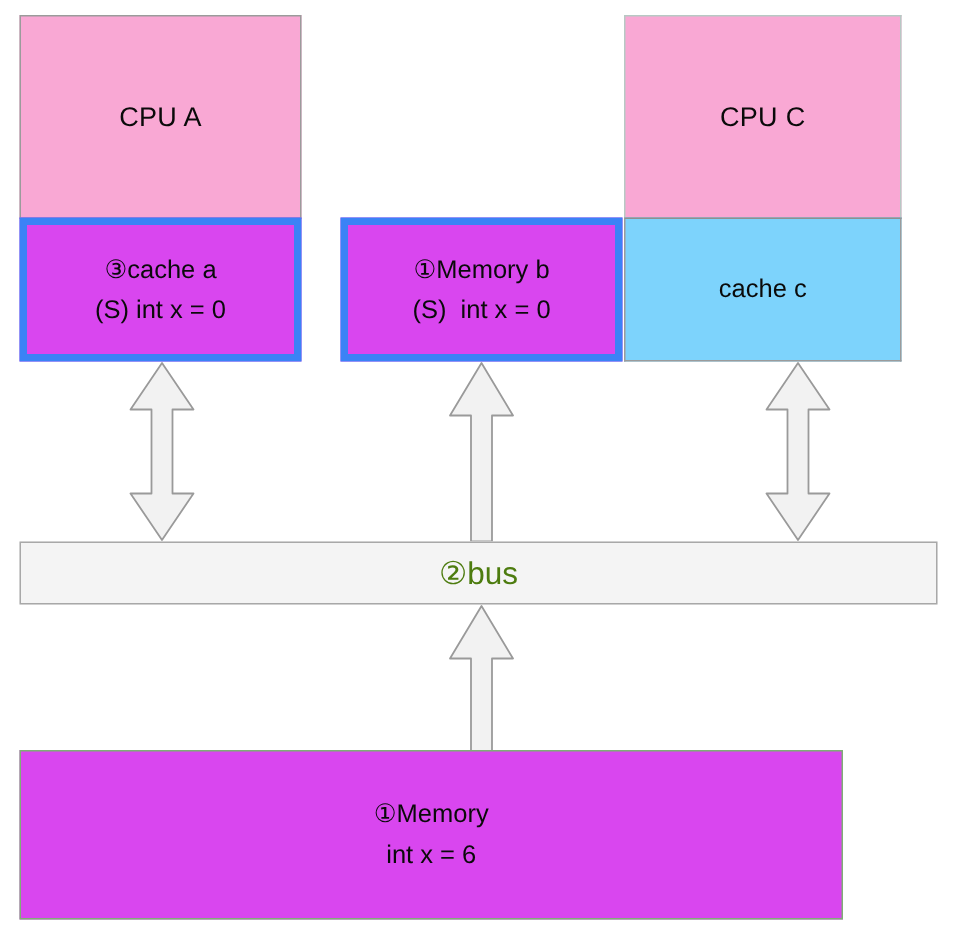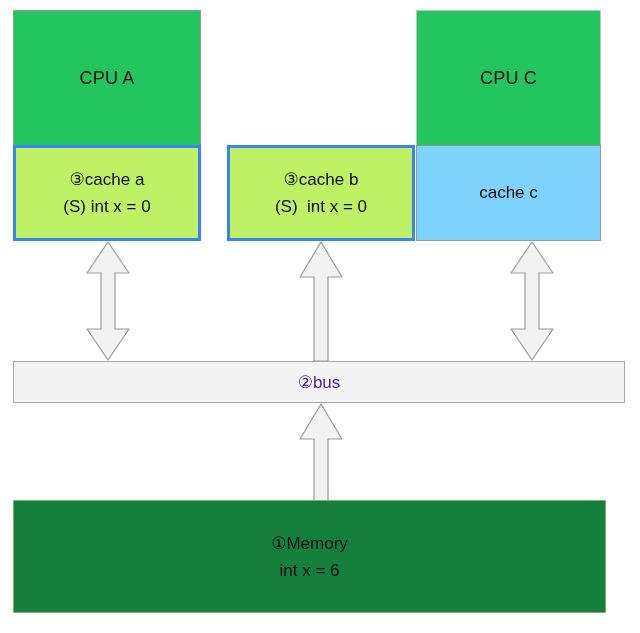--- a/index.html
+++ b/index.html
@@ -25,21 +25,21 @@
     top: 10px;
     height: 231px;
   }
   .cpu-box {
     position: absolute;
     left: 0;
     top: 0;
     right: 0;
     height: 136px;
     box-sizing: border-box;
-    background: #22c55e;
+    background: #f9a8d4;
     border: 1px solid #9b9b9b;
     display: flex;
     align-items: center;
     justify-content: center;
   }
   .cpu-box.teal-border {
     border-color: #b7c9c4;
     border-bottom-color: #8f8f8f;
   }
   .cpu-label {
@@ -47,22 +47,22 @@
     color: #0a0a0a;
     letter-spacing: 0.2px;
   }
   .cache-box {
     position: absolute;
     left: 0;
     right: 0;
     top: 135px;
     height: 96px;
     box-sizing: border-box;
-    border: 3px solid #3b82f6;
-    background: #bef264;
+    border: 5px solid #3b82f6;
+    background: #d946ef;
     display: flex;
     flex-direction: column;
     align-items: center;
     justify-content: center;
     gap: 5px;
   }
   .cache-box.plain {
     background: #7dd3fc;
     border: 1px solid #9b9b9b;
     border-top-color: #8f8f8f;
@@ -85,33 +85,33 @@
     width: 612px;
     height: 42px;
     box-sizing: border-box;
     background: #f4f4f4;
     border: 1px solid #a8a8a8;
     display: flex;
     align-items: center;
     justify-content: center;
   }
   #bus-label {
-    font-size: 17px;
-    color: #4c1d95;
+    font-size: 21px;
+    color: #4d7c0f;
   }
 
   
   #memory-box {
     position: absolute;
     left: 13px;
     top: 500px;
-    width: 593px;
+    width: 549px;
     height: 113px;
     box-sizing: border-box;
-    background: #15803d;
+    background: #d946ef;
     border: 1px solid #7fae76;
     display: flex;
     flex-direction: column;
     align-items: center;
     justify-content: center;
     gap: 7px;
   }
   .mem-line {
     font-size: 17px;
     color: #0a0a0a;
@@ -134,21 +134,21 @@
       <span class="cpu-label">CPU A</span>
     </div>
     <div class="cache-box">
       <span class="cache-line">③cache a</span>
       <span class="cache-line">(S) int x = 0</span>
     </div>
   </div>
 
   <div class="cpu-col" style="left:227px; width:188px;">
     <div class="cache-box">
-      <span class="cache-line">③cache b</span>
+      <span class="cache-line">①Memory b</span>
       <span class="cache-line">(S)  int x = 0</span>
     </div>
   </div>
 
   <div class="cpu-col" style="left:416px; width:185px;">
     <div class="cpu-box teal-border">
       <span class="cpu-label">CPU C</span>
     </div>
     <div class="cache-box plain">
       <span class="cache-line single">cache c</span>

